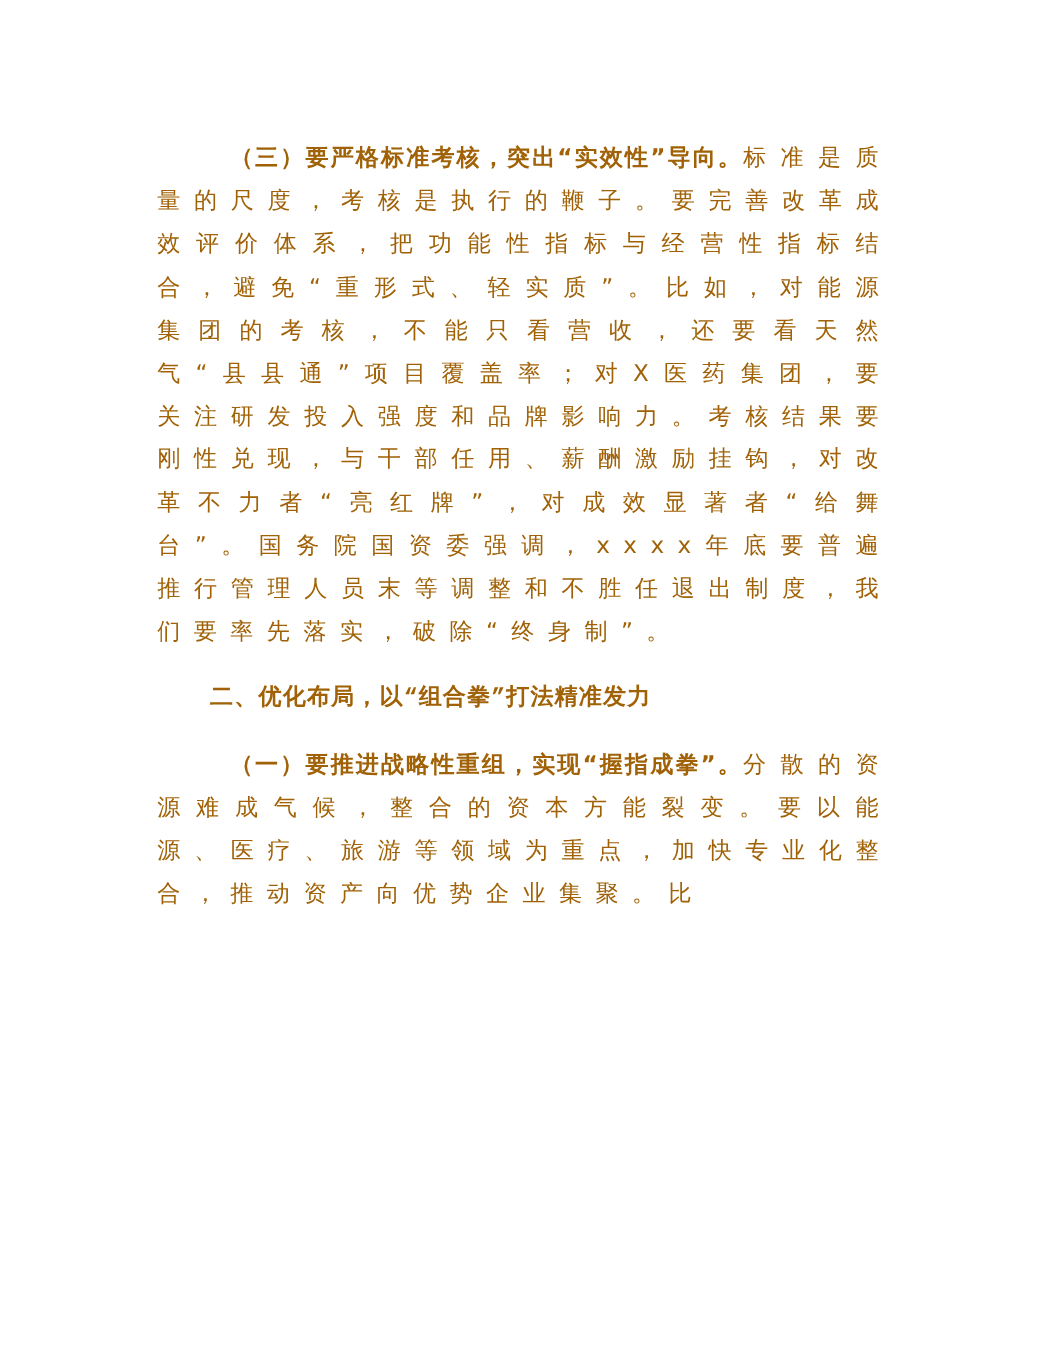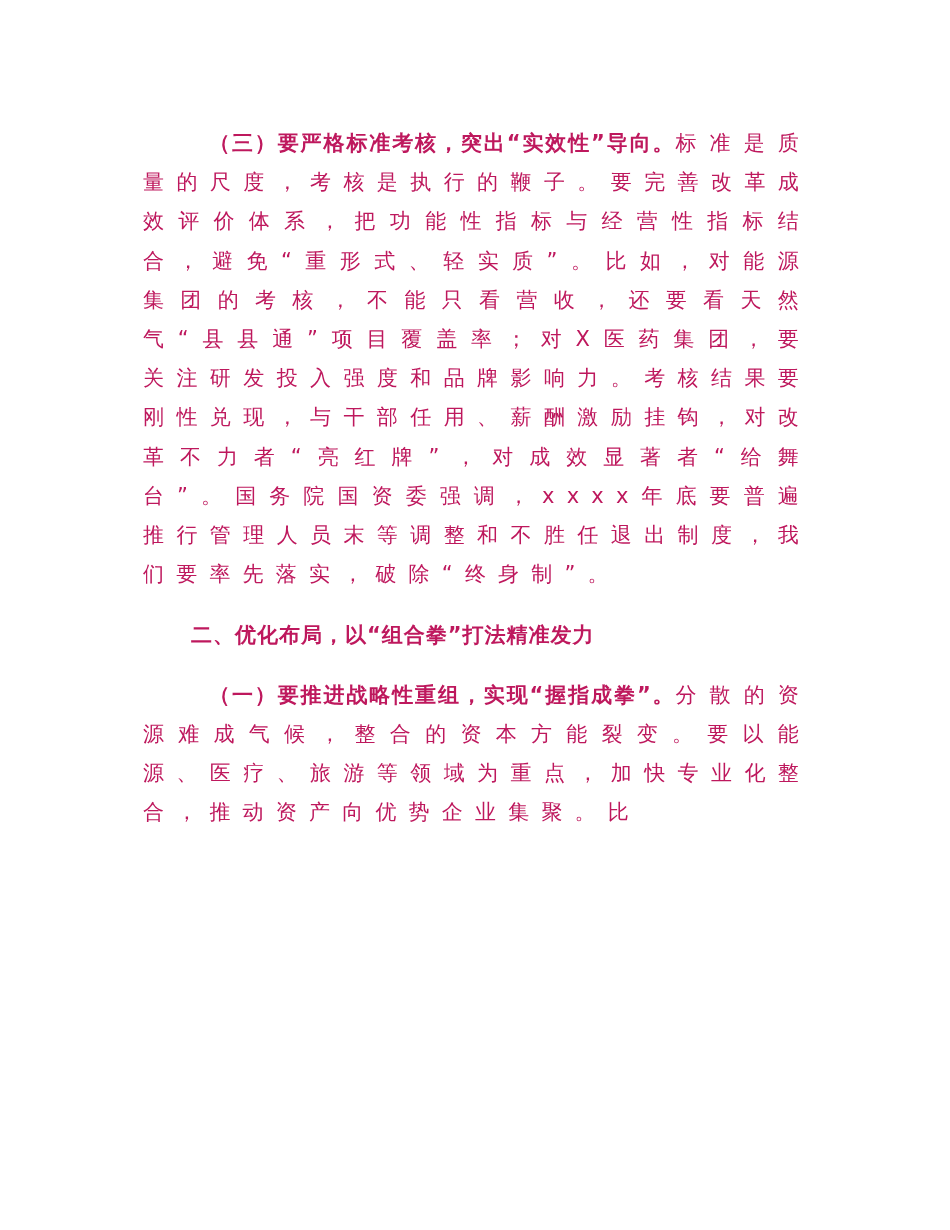--- a/index.html
+++ b/index.html
@@ -2,42 +2,42 @@
 <html><head>
   <meta charset="utf-8">
   <style>
     html, body { margin: 0; padding: 0; background: #ffffff; }
     body { width: 950px; height: 1230px; overflow: hidden; position: relative; }
     .page {
       position: absolute;
       left: 143px;
       top: 124px;
       width: 668px;
-      color: #be185d;
+      color: #a16207;
       font-family: "DejaVu Sans", sans-serif;
       font-size: 21px;
       letter-spacing: 12.2px;
     }
     .para {
       margin: 0;
       line-height: 39.2px;
       text-align: justify;
       text-align-last: left;
       word-break: break-all;
     }
     .indent { text-indent: 66px; }
     .bold { font-weight: bold; letter-spacing: 1px; }
     .heading {
       margin: 0;
       line-height: 39.2px;
       font-weight: bold;
       letter-spacing: 1px;
       padding-left: 48px;
     }
-    .gap-after { margin-bottom: 20px; }
+    .gap-after { margin-bottom: 20px; font-family: Liberation Mono, monospace; }
     .gap-large { margin-bottom: 22px; }
   </style>
 </head>
 <body>
 
 <div class="page">
   <p class="para indent gap-large"><span class="bold">（三）要严格标准考核，突出“实效性”导向。</span><span>标准是质量的尺度，考核是执行的鞭子。要完善改革成效评价体系，把功能性指标与经营性指标结合，避免“重形式、轻实质”。比如，对能源集团的考核，不能只看营收，还要看天然气“县县通”项目覆盖率；对X医药集团，要关注研发投入强度和品牌影响力。考核结果要刚性兑现，与干部任用、薪酬激励挂钩，对改革不力者“亮红牌”，对成效显著者“给舞台”。国务院国资委强调，xxxx年底要普遍推行管理人员末等调整和不胜任退出制度，我们要率先落实，破除“终身制”。</span></p>
 
   <p class="heading gap-after">二、优化布局，以“组合拳”打法精准发力</p>
 

